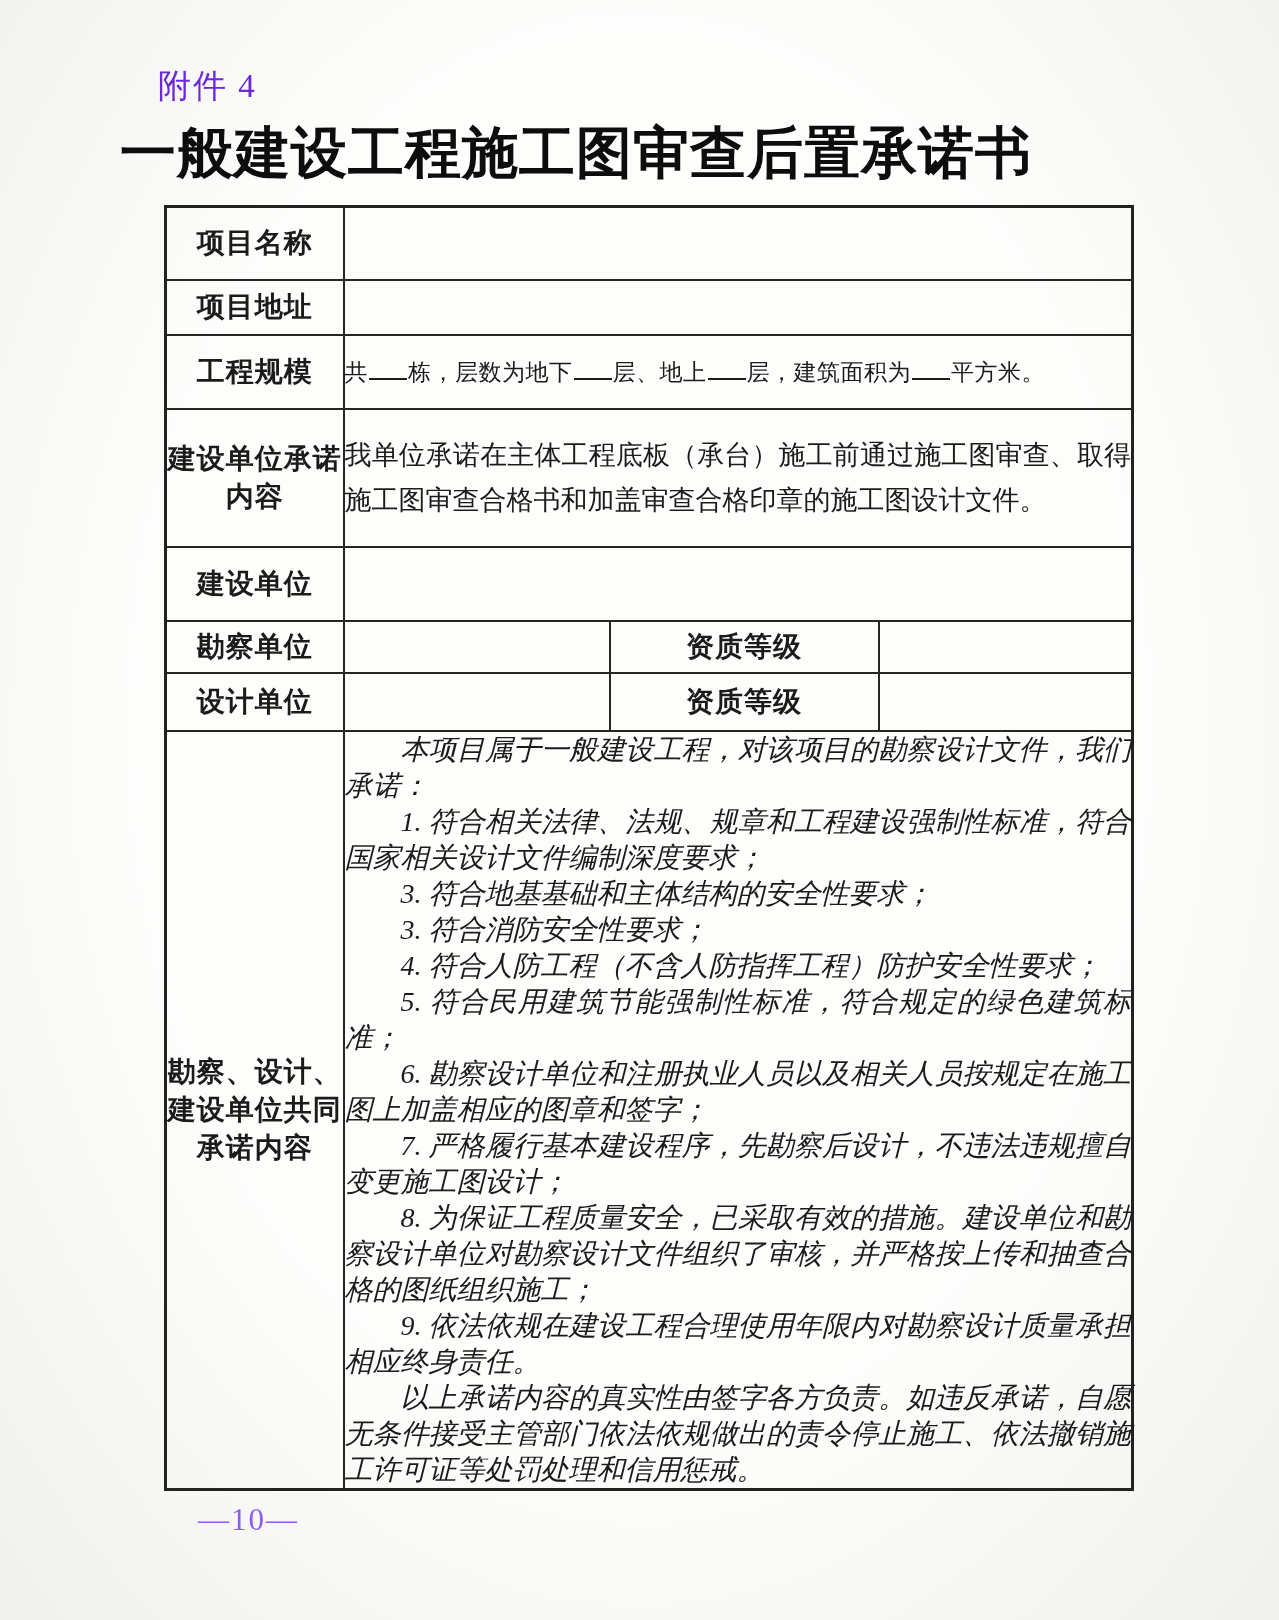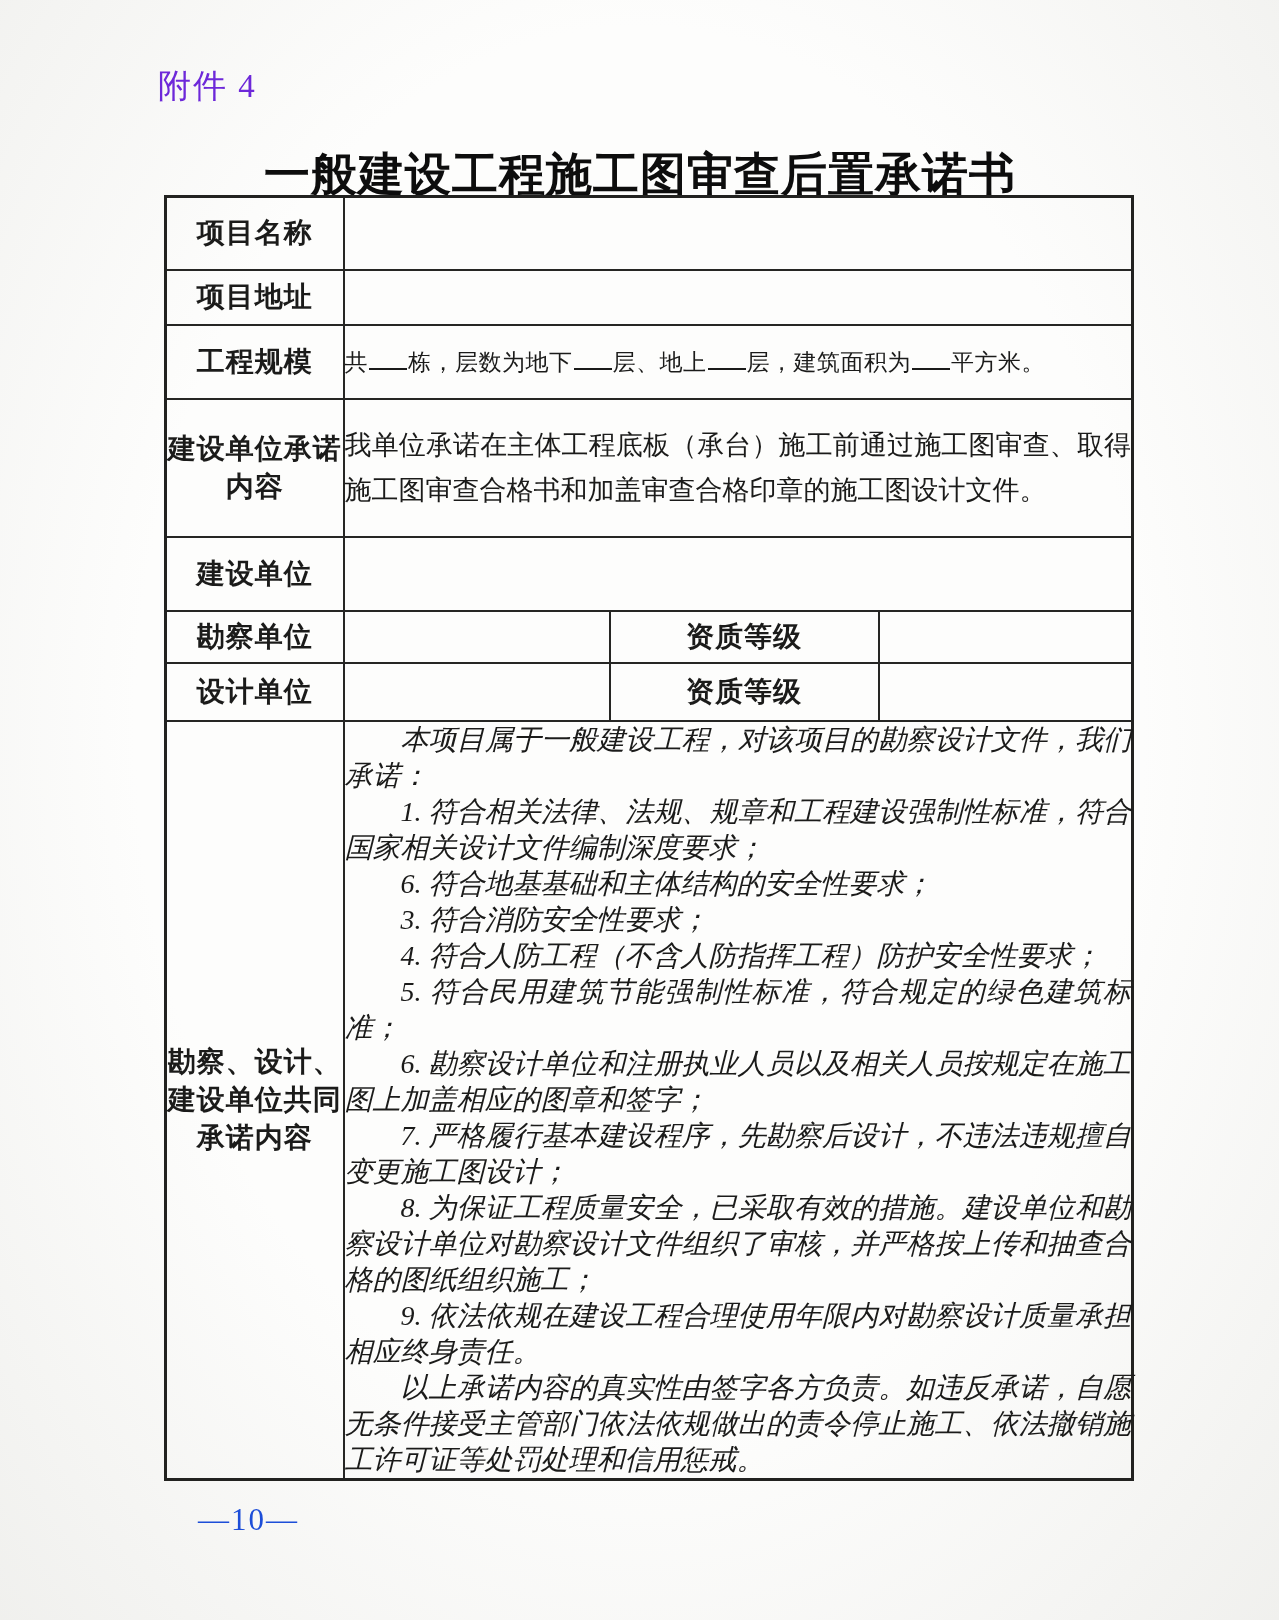--- a/index.html
+++ b/index.html
@@ -26,32 +26,32 @@
     position: absolute;
     left: 158px;
     top: 64px;
     font-size: 33px;
     letter-spacing: 2px;
     color: #6d28d9;
   }
   .doc-title {
     position: absolute;
     left: 120px;
-    top: 144px;
+    top: 116px;
     width: 1040px;
-    text-align: center;
-    font-size: 46px;
+    text-align: left;
+    font-size: 56px;
     font-weight: 900;
     letter-spacing: 1px;
     color: #0d0d0d;
   }
   table.form {
     position: absolute;
     left: 164px;
-    top: 195px;
+    top: 205px;
     width: 967px;
     border-collapse: collapse;
     table-layout: fixed;
     border: 3px solid #222220;
   }
   table.form td {
     border: 2px solid #262624;
     padding: 0;
     vertical-align: middle;
     color: #1b1b1a;
@@ -100,21 +100,21 @@
     text-align: justify;
     color: #1b1b1a;
     font-style: italic;
   }
   .page-number {
     position: absolute;
     left: 198px;
     top: 1502px;
     font-size: 31px;
     letter-spacing: 2px;
-    color: #1d4ed8;
+    color: #8b5cf6;
   }
 </style>
 </head>
 <body>
 
 <div class="scan-tint"></div>
 
 <div class="attachment-label">附件 4</div>
 
 <div class="doc-title">一般建设工程施工图审查后置承诺书</div>
@@ -164,21 +164,21 @@
   </tr>
   <tr style="height:688px">
     <td class="lbl">
       <div class="lbl-line">勘察、设计、</div>
       <div class="lbl-line">建设单位共同</div>
       <div class="lbl-line">承诺内容</div>
     </td>
     <td class="joint-cell" colspan="3">
           <p class="para">本项目属于一般建设工程，对该项目的勘察设计文件，我们承诺：</p>
           <p class="para">1. 符合相关法律、法规、规章和工程建设强制性标准，符合国家相关设计文件编制深度要求；</p>
-          <p class="para">6. 符合地基基础和主体结构的安全性要求；</p>
+          <p class="para">3. 符合地基基础和主体结构的安全性要求；</p>
           <p class="para">3. 符合消防安全性要求；</p>
           <p class="para">4. 符合人防工程（不含人防指挥工程）防护安全性要求；</p>
           <p class="para">5. 符合民用建筑节能强制性标准，符合规定的绿色建筑标准；</p>
           <p class="para">6. 勘察设计单位和注册执业人员以及相关人员按规定在施工图上加盖相应的图章和签字；</p>
           <p class="para">7. 严格履行基本建设程序，先勘察后设计，不违法违规擅自变更施工图设计；</p>
           <p class="para">8. 为保证工程质量安全，已采取有效的措施。建设单位和勘察设计单位对勘察设计文件组织了审核，并严格按上传和抽查合格的图纸组织施工；</p>
           <p class="para">9. 依法依规在建设工程合理使用年限内对勘察设计质量承担相应终身责任。</p>
           <p class="para">以上承诺内容的真实性由签字各方负责。如违反承诺，自愿无条件接受主管部门依法依规做出的责令停止施工、依法撤销施工许可证等处罚处理和信用惩戒。</p>
         </td>
   </tr>

